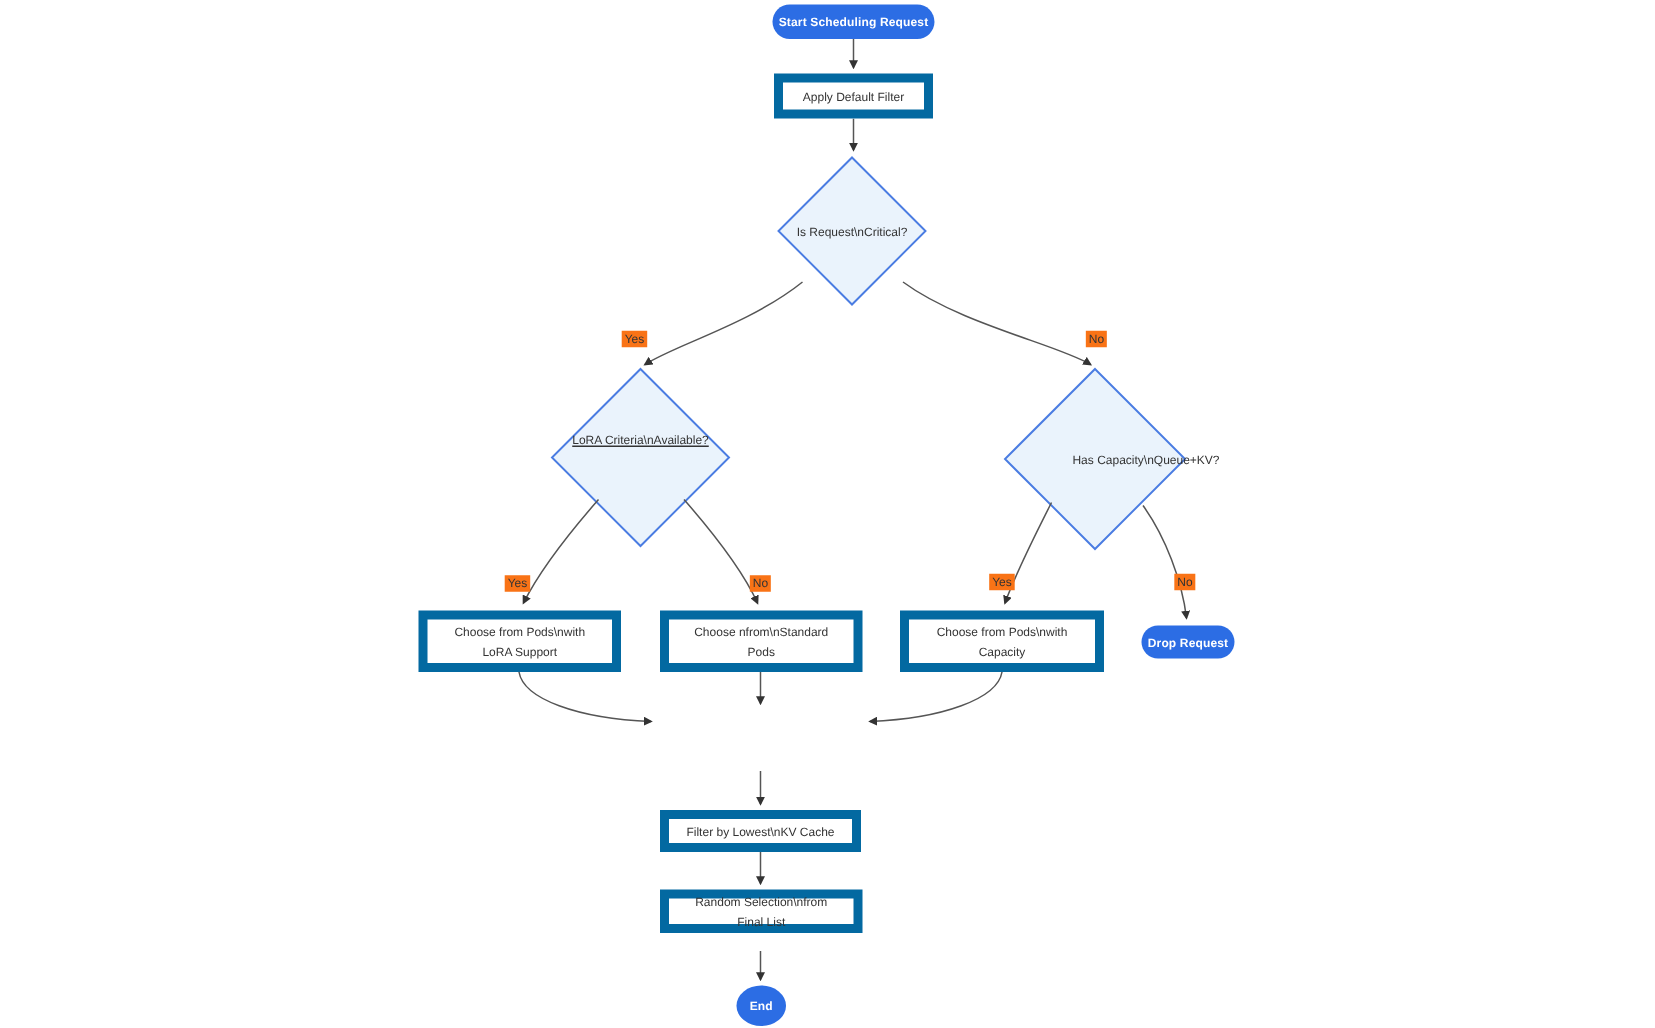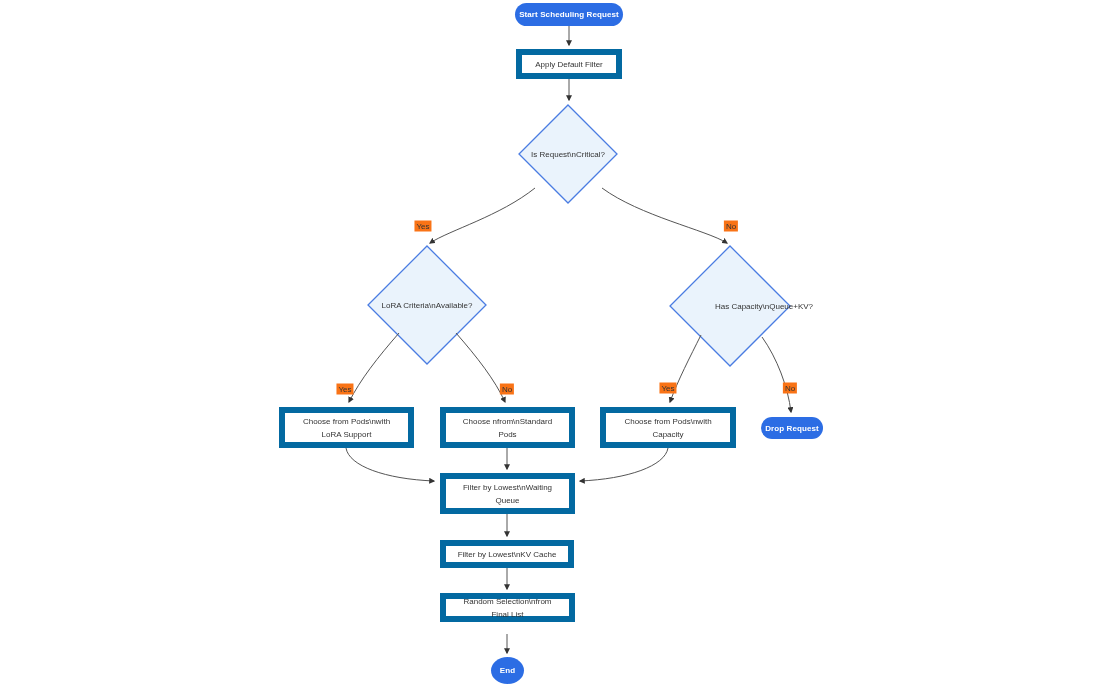--- a/index.html
+++ b/index.html
@@ -58,41 +58,37 @@
       <path d="M507,568 L507,589" marker-end="url(#arr)"></path>
       <path d="M507,634 L507,653" marker-end="url(#arr)"></path>
     </g>
   </svg>
 
   <div class="node pill" style="left:515px; top:3px; width:108px; height:23px; border-radius:11.5px;">Start Scheduling Request</div>
 
   <div class="node rect" style="left:516px; top:49px; width:106px; height:30px;">Apply Default Filter</div>
 
   <div class="diamond-label" style="left:518px; top:144px; width:100px; height:20px;">Is Request\nCritical?</div>
-  <div class="diamond-label" style="left:370px; top:295px; width:114px; height:20px;">LoRA Criteria\nAvailable?</div>
+  <div class="diamond-label" style="left:370px; top:283px; width:114px; height:20px;text-decoration:underline;">LoRA Criteria\nAvailable?</div>
   <div class="diamond-label" style="left:672px; top:296px; width:116px; height:20px;padding-left:34px;">Has Capacity\nQueue+KV?</div>
 
   <div class="node rect" style="left:279px; top:407px; width:135px; height:41px;">
     <div>Choose from Pods\nwith</div>
     <div>LoRA Support</div>
   </div>
   <div class="node rect" style="left:440px; top:407px; width:135px; height:41px;">
     <div>Choose nfrom\nStandard</div>
     <div>Pods</div>
   </div>
   <div class="node rect" style="left:600px; top:407px; width:136px; height:41px;">
     <div>Choose from Pods\nwith</div>
     <div>Capacity</div>
   </div>
   <div class="node pill" style="left:761px; top:417px; width:62px; height:22px; border-radius:11px;">Drop Request</div>
 
-  <div class="node rect" style="left:440px; top:473px; width:135px; height:41px;">
-    <div>Filter by Lowest\nWaiting</div>
-    <div>Queue</div>
-  </div>
   <div class="node rect" style="left:440px; top:540px; width:134px; height:28px;">Filter by Lowest\nKV Cache</div>
   <div class="node rect" style="left:440px; top:593px; width:135px; height:29px;justify-content:center;">
     <div>Random Selection\nfrom</div>
     <div>Final List</div>
   </div>
   <div class="node pill" style="left:491px; top:657px; width:33px; height:27px; border-radius:50%;">End</div>
 
   <div class="edge-label" style="left:423px; top:226px;">Yes</div>
   <div class="edge-label" style="left:731px; top:226px;">No</div>
   <div class="edge-label" style="left:345px; top:389px;">Yes</div>

